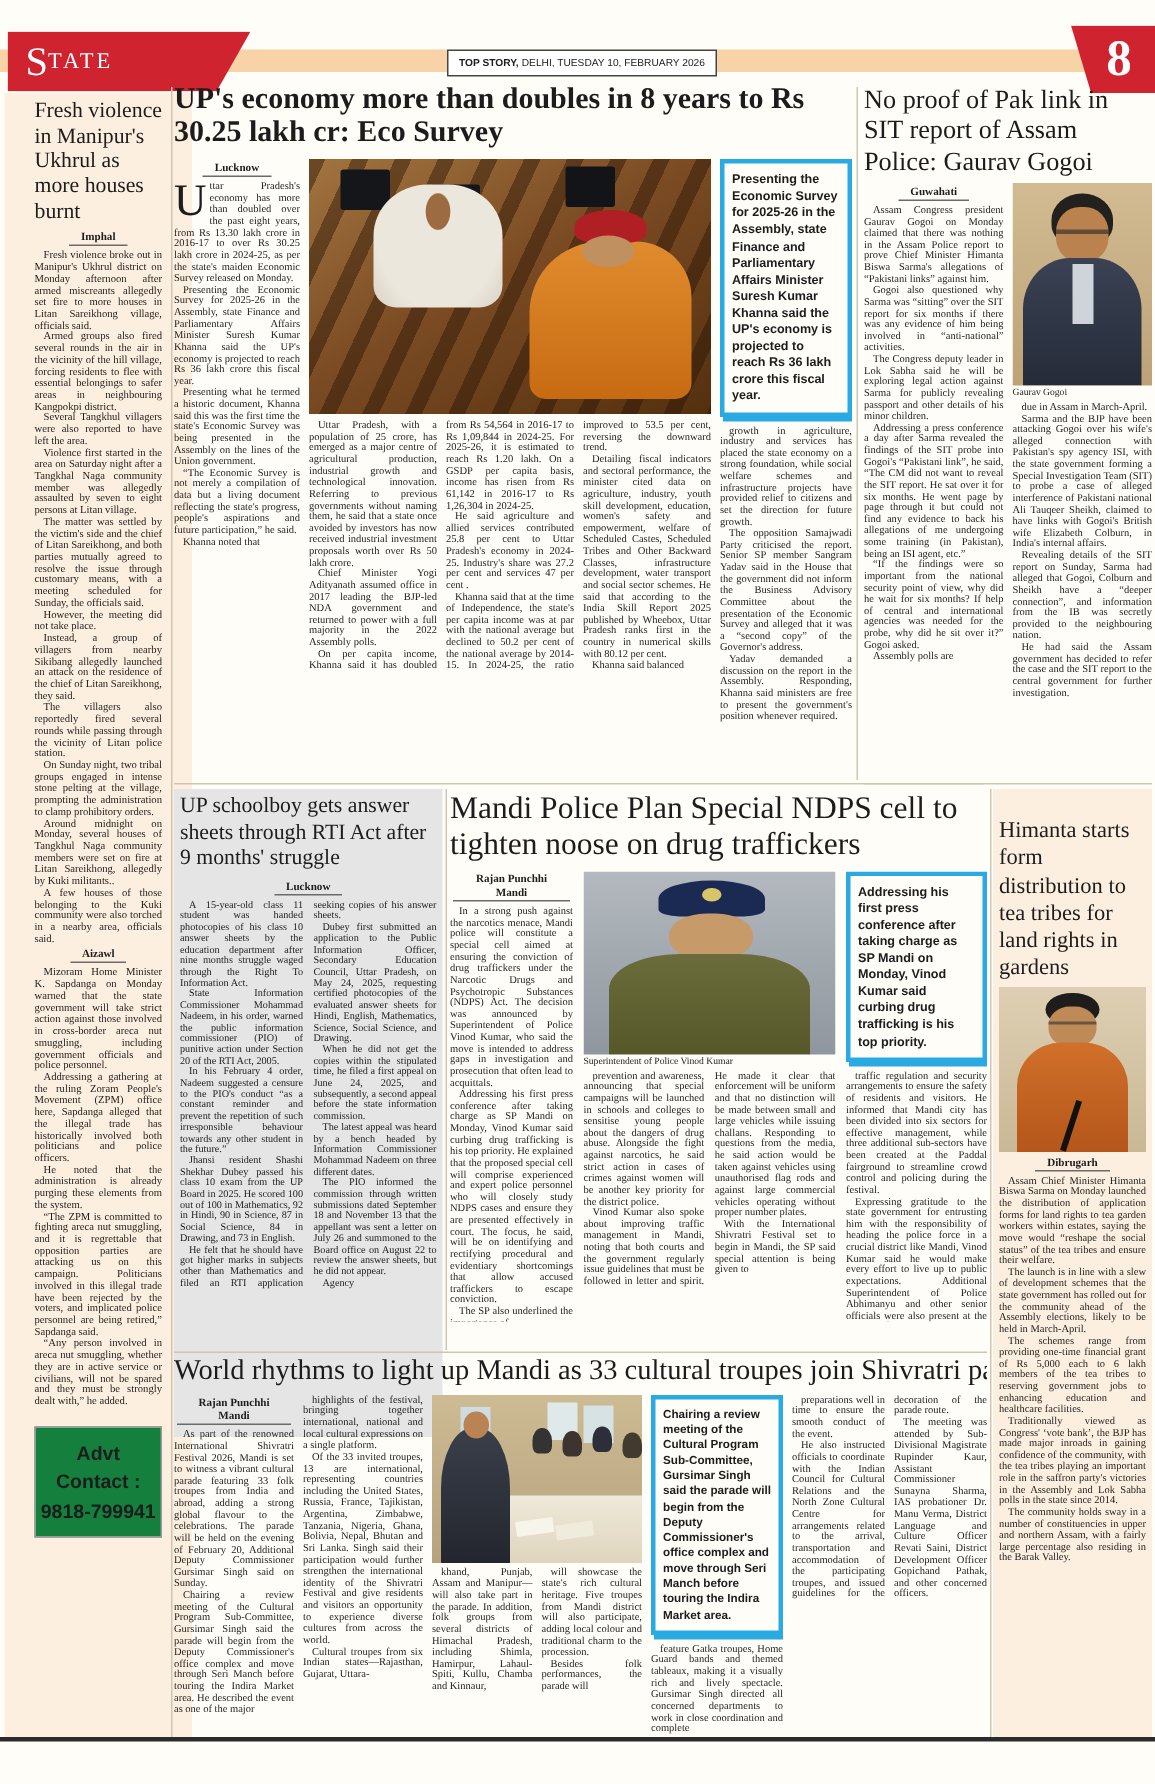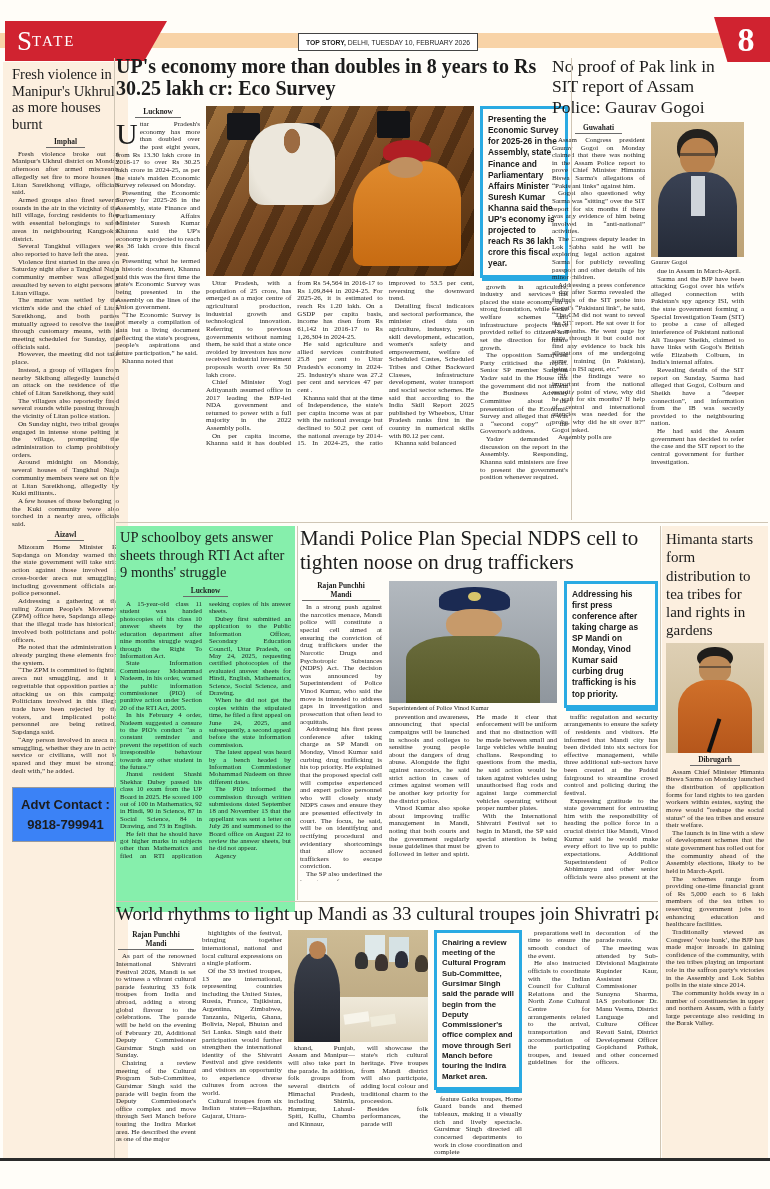--- a/index.html
+++ b/index.html
@@ -26,25 +26,25 @@
   .byline{text-align:center;font-weight:bold;font-size:7.4px;line-height:1.25;border-bottom:1px solid #6b6b6b;
           margin:0 2px 3px;padding-bottom:1px;}
   .caption{font-size:6.4px;margin:1px 0 3px;color:#222;}
   .quote-box{border:3px solid #2aaae2;box-shadow:2px 3px 0 #2aaae2;padding:5px 5px;background:#fffdf8;
              font-family:"Liberation Sans",sans-serif;font-weight:bold;font-size:8.4px;line-height:1.32;
              margin-bottom:6px;text-align:left;}
   .ph{position:relative;overflow:hidden;}
   .ph span{position:absolute;display:block;}
   
   .rail{position:absolute;left:3px;top:62px;width:125px;height:1096px;background:#fcefdf;
-        padding:2px 9px;box-sizing:border-box;overflow:hidden;}
+        padding:2px 20px;box-sizing:border-box;overflow:hidden;}
   .rail h2{font-size:14.5px;font-weight:400;line-height:1.15;margin:2px 0 4px;}
   .rail h2.mz{font-size:16px;margin-top:12px;}
   .rail .para{font-size:7.1px;}
-  .advert{margin-top:12px;border:1.5px solid #9a9a9a;background:#3b82f6;text-align:center;padding:7px 2px;
+  .advert{margin-top:12px;border:1.5px solid #9a9a9a;background:#15803d;text-align:center;padding:7px 2px;
           font-family:"Liberation Sans",sans-serif;font-weight:bold;font-size:13px;line-height:1.5;}
   
   .main-art{position:absolute;left:116px;top:56px;width:452px;}
   .main-art h1{font-size:20px;font-weight:bold;line-height:1.08;margin:0 0 7px;}
   .main-body{display:flex;gap:6px;height:396px;overflow:hidden;}
   .mcol1{width:84px;flex:none;overflow:hidden;}
   .mcenter{width:268px;flex:none;display:flex;flex-direction:column;overflow:hidden;}
   .mphoto{height:170px;margin-bottom:4px;}
   .mcols{column-count:3;column-gap:6px;flex:1;overflow:hidden;}
   .mcol5{flex:1;overflow:hidden;}
@@ -56,33 +56,33 @@
      background:repeating-linear-gradient(115deg,rgba(40,20,5,.45) 0 10px,rgba(0,0,0,0) 10px 26px);}
   .assembly .mon{left:8%;top:4%;width:12%;height:16%;background:#15161a;border-radius:2px;
      box-shadow:60px 10px 0 #15161a,150px -2px 0 #131417;}
   .assembly .p1{left:16%;top:10%;width:32%;height:48%;border-radius:42% 42% 18% 18%;
      background:radial-gradient(ellipse at 50% 22%,#9c6b42 13%,#ece7dc 14% 72%,#d8d2c4 100%);}
   .assembly .p2{right:5%;top:32%;width:40%;height:62%;background:linear-gradient(#e08b2e,#c76b12);
      border-radius:45% 35% 10% 10%;}
   .assembly .cap{right:16%;top:20%;width:18%;height:13%;background:#b01f24;border-radius:50% 50% 30% 30%;}
   .assembly .face2{right:19%;top:30%;width:13%;height:12%;background:#c09060;border-radius:50%;}
   
-  .pak-art{position:absolute;left:552px;top:56px;width:192px;}
+  .pak-art{position:absolute;left:576px;top:56px;width:192px;}
   .pak-art h1{font-size:17.5px;font-weight:400;line-height:1.16;margin:0 0 5px;}
   .pak-body{display:flex;gap:6px;height:402px;overflow:hidden;}
   .pcol{width:93px;flex:none;overflow:hidden;}
   .gogoi{height:135px;background:linear-gradient(#d2bb92,#bda276);}
   .gogoi .hair{left:28%;top:5%;width:44%;height:26%;background:#23211e;border-radius:50% 50% 40% 40%;}
   .gogoi .face{left:31%;top:12%;width:38%;height:27%;background:#b9824e;border-radius:45%;}
   .gogoi .specs{left:31%;top:23%;width:38%;height:3px;background:rgba(40,40,40,.6);}
   .gogoi .body{left:8%;top:37%;width:84%;height:63%;background:linear-gradient(#3a4254,#252b38);
      border-radius:40% 40% 0 0;}
   .gogoi .shirt{left:43%;top:40%;width:15%;height:30%;background:#cfd4da;}
   
-  .rti-art{position:absolute;left:116px;top:526px;width:179px;height:386px;background:#86efac;
+  .rti-art{position:absolute;left:116px;top:526px;width:179px;height:432px;background:#e5e5e5;
            padding:3px 4px;box-sizing:border-box;overflow:hidden;}
   .rti-art h1{font-size:14.5px;font-weight:400;line-height:1.22;margin:0 0 4px;}
   .rti-cols{column-count:2;column-gap:7px;}
   .rti-cols .para{font-size:6.8px;}
   
   .mandi-art{position:absolute;left:300px;top:526px;width:358px;height:374px;overflow:hidden;}
   .mandi-art h1{font-size:21px;font-weight:400;line-height:1.16;margin:0 0 6px;}
   .mandi-body{display:flex;gap:7px;height:300px;overflow:hidden;}
   .mdcol1{width:82px;flex:none;overflow:hidden;}
   .mdcenter{width:168px;flex:none;overflow:hidden;}
@@ -90,21 +90,21 @@
   .vinod .cap{left:30%;top:5%;width:42%;height:20%;background:#1b2a52;border-radius:50% 50% 20% 20%;}
   .vinod .badge{left:47%;top:9%;width:8%;height:8%;background:#d8c56a;border-radius:50%;}
   .vinod .face{left:34%;top:23%;width:33%;height:26%;background:#c79a6a;border-radius:45%;}
   .vinod .body{left:10%;top:45%;width:80%;height:55%;background:linear-gradient(#6a6c3c,#565829);
      border-radius:35% 35% 0 0;}
   .md2cols{column-count:2;column-gap:7px;}
   .mdcol4{flex:1;overflow:hidden;}
   
   .him-art{position:absolute;left:662px;top:526px;width:106px;height:632px;background:#fcefdf;
            padding:3px 4px;box-sizing:border-box;overflow:hidden;}
-  .him-art h1{font-size:15px;font-weight:400;line-height:1.22;margin:1px 0 3px;}
+  .him-art h1{font-size:15px;font-weight:400;line-height:1.22;margin:16px 0 3px;}
   .himphoto{height:110px;margin:3px 0 2px;background:linear-gradient(#decfb4,#c8b894);}
   .himphoto .hair{left:32%;top:4%;width:36%;height:20%;background:#1f1d1b;border-radius:50%;}
   .himphoto .face{left:34%;top:12%;width:32%;height:25%;background:#bd8a58;border-radius:45%;}
   .himphoto .specs{left:34%;top:21%;width:32%;height:2px;background:rgba(40,40,40,.55);}
   .himphoto .body{left:12%;top:34%;width:76%;height:66%;background:linear-gradient(#d0702a,#b5561b);
      border-radius:40% 40% 0 0;}
   .himphoto .mic{left:47%;top:68%;width:4%;height:32%;background:#111;transform:rotate(18deg);}
   
   .world-art{position:absolute;left:116px;top:903px;width:542px;height:255px;overflow:hidden;}
   .world-art h1{font-size:19px;font-weight:400;line-height:1.15;margin:0 0 5px;white-space:nowrap;}

